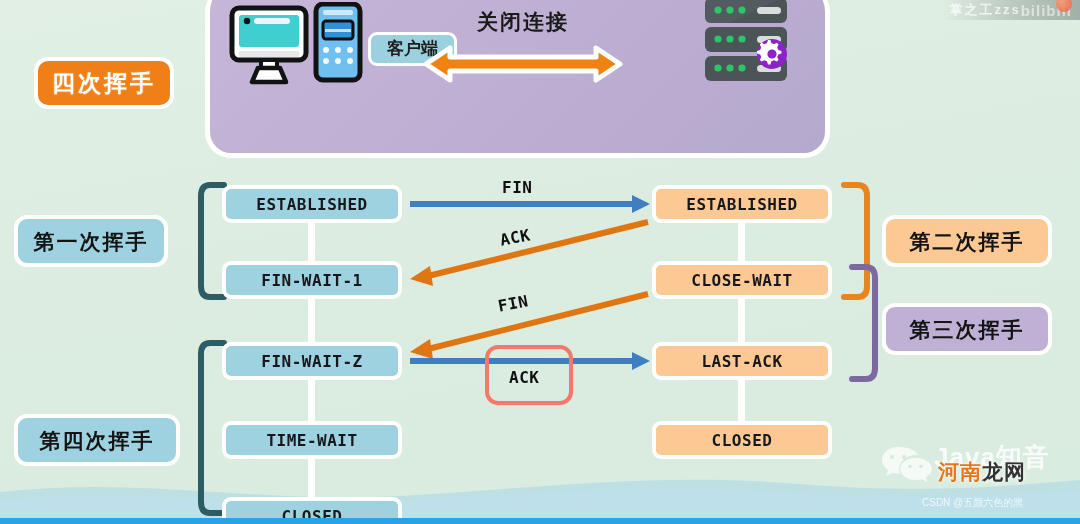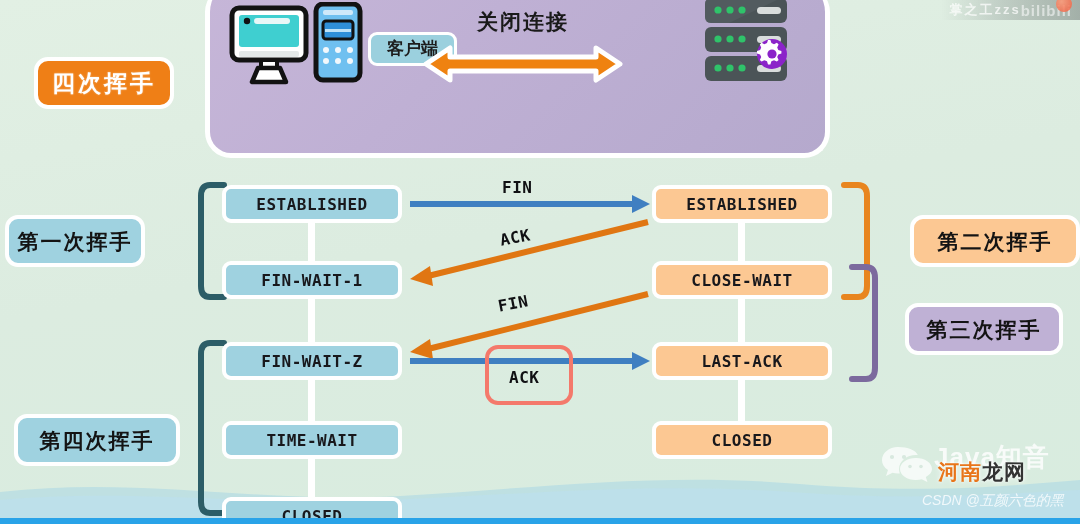--- a/index.html
+++ b/index.html
@@ -111,24 +111,23 @@
     white-space: nowrap;
     letter-spacing: 1px;
     text-shadow: 0 0 3px rgba(255,255,255,.95), 0 0 6px rgba(255,255,255,.8);
   }
   .wm-henan .o { color: #e8751a; }
   .wm-henan .d { color: #333333; }
 
   .wm-csdn {
     position: absolute;
     left: 60px; bottom: 2px;
-    font-size: 14px;
+    font-size: 10px;
     color: rgba(255,255,255,.78);
     white-space: nowrap;
-    font-style: italic;
   }
 
   
   .panel {
     position: absolute;
     left: 205px; top: -14px;
     width: 625px; height: 172px;
     border-radius: 26px;
     background: linear-gradient(135deg, #c6b6d8 0%, #bfb0d4 40%, #b5a9cd 100%);
     border: 5px solid #ffffff;
@@ -209,24 +208,24 @@
     font-size: 23px;
     letter-spacing: 3px;
     color: #ffffff;
     background: #ef7f16;
     text-shadow: 0 0 2px rgba(255,255,255,.45);
     height: 52px;
     left: 34px; top: 57px; width: 140px;
     border-radius: 14px;
   }
 
-  .ph1 { left: 5px; top: 215px; width: 140px; background: #9fd2e0; }
+  .ph1 { left: 14px; top: 215px; width: 154px; background: #9fd2e0; }
   .ph4 { left: 14px; top: 414px; width: 166px; background: #9fd2e0; }
-  .ph2 { left: 882px; top: 215px; width: 170px; background: #fcc893; margin-left: 28px; }
-  .ph3 { left: 882px; top: 303px; width: 158px; background: #bfb1d5; margin-left: 23px; }
+  .ph2 { left: 882px; top: 215px; width: 170px; background: #fcc893; }
+  .ph3 { left: 882px; top: 303px; width: 170px; background: #bfb1d5; }
 
   
   .state {
     position: absolute;
     width: 180px; height: 38px;
     border: 4px solid #ffffff;
     border-radius: 9px;
     display: flex;
     align-items: center;
     justify-content: center;

